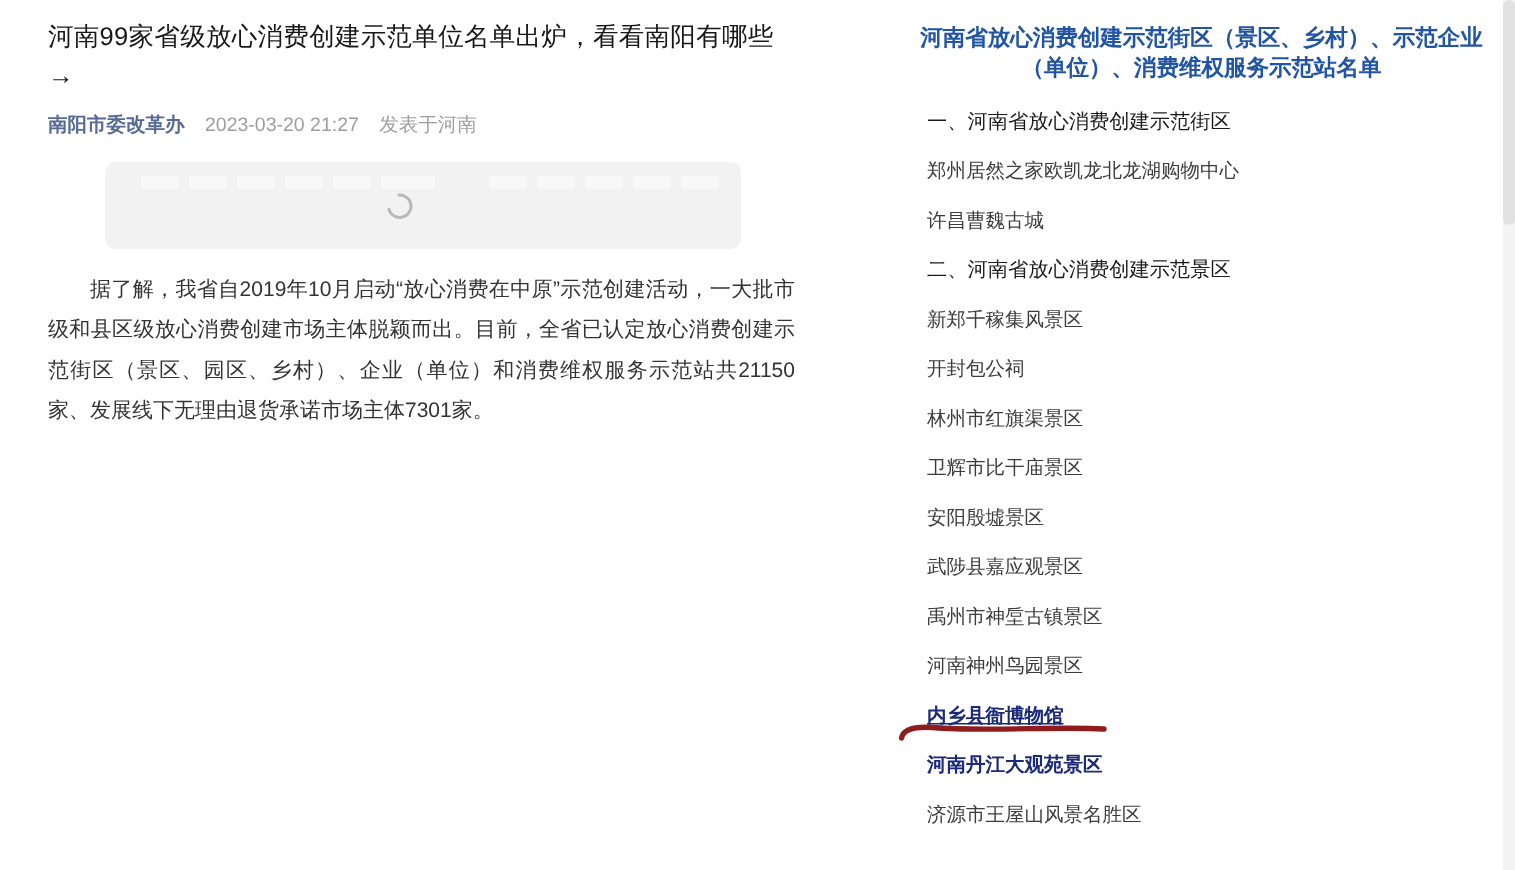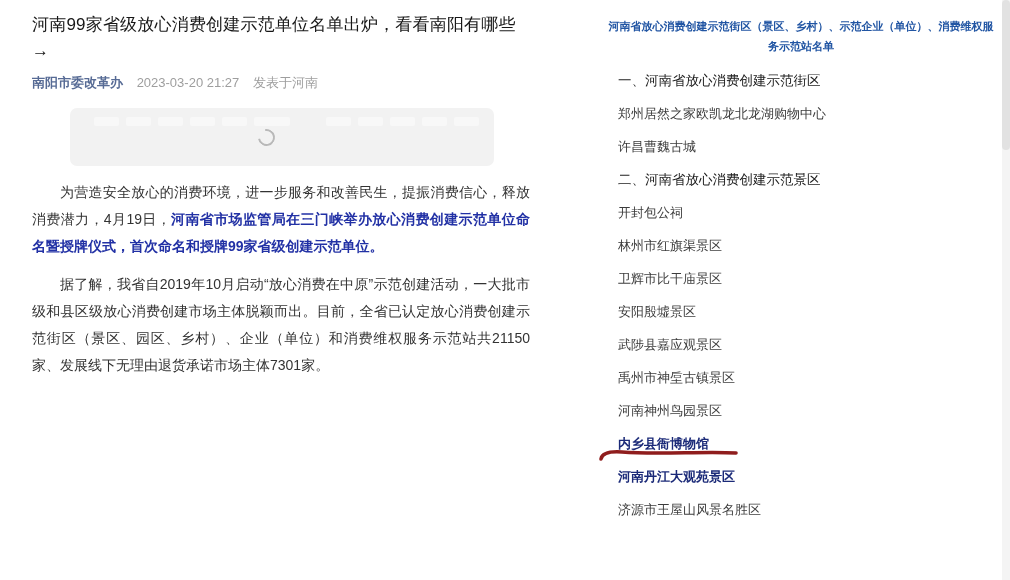--- a/index.html
+++ b/index.html
@@ -36,27 +36,27 @@
   p.para{
     margin:0 0 11px;text-indent:2em;font-size:14px;line-height:27px;
     color:#333333;text-align:justify;
   }
   .em-blue{color:var(--emphasis_blue,#2231a5);font-weight:700;}
   
   .annex-col{position:absolute;left:602px;top:16px;width:398px;}
   .annex-heading{
     margin:0 0 16px;padding:0 4px;text-align:center;
     color:var(--annex_heading_blue,#2155a3);font-weight:700;
-    font-size:11px;line-height:20px;
+    font-size:15px;line-height:20px;
   }
   .annex-list{padding-left:16px;}
   .item{font-size:13px;line-height:18px;margin-bottom:15px;color:#3c3c3c;}
   .item.section{font-weight:400;color:#1a1a1a;font-size:13.5px;}
   .item.highlight{font-weight:700;color:var(--highlight_navy,#1b2a78);}
-  .item.underlined{position:relative;}
+  .item.underlined{position:relative;text-decoration:underline;}
   .red-underline{position:absolute;left:-20px;top:13px;pointer-events:none;}
   
   .scrollbar-track{
     position:absolute;right:0;top:0;width:8px;height:580px;background:#f4f4f4;
   }
   .scrollbar-thumb{width:8px;height:150px;background:#e2e2e2;border-radius:4px;}
 </style>
 </head>
 <body style="--emphasis_blue: #2231a5; --account_link: #576b95; --annex_heading_blue: #2155a3; --highlight_navy: #1b2a78; --annotation_red: #8f1d1d;">
 
@@ -81,32 +81,32 @@
       <div class="sk"></div>
       <div class="sk"></div>
       <div class="sk"></div>
       <div class="sk"></div>
       <div class="sk"></div>
     </div>
     <div class="spinner"></div>
   </div>
 
   <div class="body-text" id="article-body">
-      <p class="para"><span>为营造安全放心的消费环境，进一步服务和改善民生，提振消费信心，释放消费潜力，4月19日，</span><span class="em-blue">河南省市场监管局在三门峡举办放心消费创建示范单位命名暨授牌仪式，首次命名和授牌99家省级创建示范单位。</span></p>
       <p class="para"><span>据了解，我省自2019年10月启动“放心消费在中原”示范创建活动，一大批市级和县区级放心消费创建市场主体脱颖而出。目前，全省已认定放心消费创建示范街区（景区、园区、乡村）、企业（单位）和消费维权服务示范站共21150家、发展线下无理由退货承诺市场主体7301家。</span></p>
     </div>
 </div>
 
 <div class="annex-col">
   <p class="annex-heading">河南省放心消费创建示范街区（景区、乡村）、示范企业（单位）、消费维权服务示范站名单</p>
   <div class="annex-list" id="annex-list">
       <div class="item section">一、河南省放心消费创建示范街区</div>
       <div class="item normal">郑州居然之家欧凯龙北龙湖购物中心</div>
       <div class="item normal">许昌曹魏古城</div>
       <div class="item section">二、河南省放心消费创建示范景区</div>
+      <div class="item normal">新郑千稼集风景区</div>
       <div class="item normal">开封包公祠</div>
       <div class="item normal">林州市红旗渠景区</div>
       <div class="item normal">卫辉市比干庙景区</div>
       <div class="item normal">安阳殷墟景区</div>
       <div class="item normal">武陟县嘉应观景区</div>
       <div class="item normal">禹州市神垕古镇景区</div>
       <div class="item normal">河南神州鸟园景区</div>
       <div class="item highlight underlined">内乡县衙博物馆<svg width="142" height="14" viewBox="0 0 142 14" class="red-underline">
           <path d="M3 11 C4 6 10 3 24 4 C60 7 105 3 138 5" fill="none" stroke="#8f1d1d" stroke-width="3.6" stroke-linecap="round"></path>
         </svg></div>

